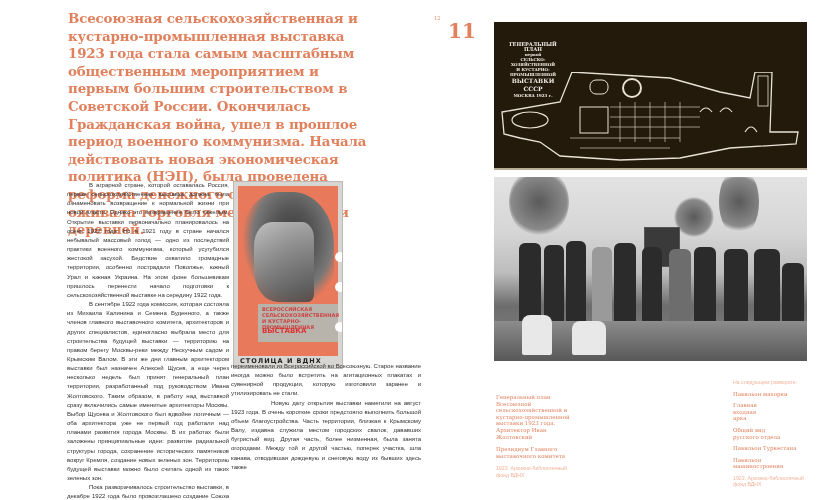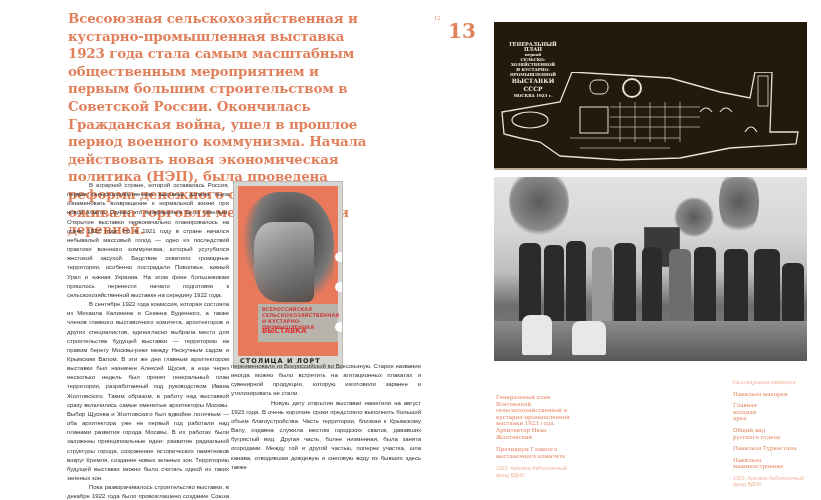--- a/index.html
+++ b/index.html
@@ -91,21 +91,21 @@
     position:absolute; left:733px; top:379px; width:84px;
     font-family:"DejaVu Serif", serif; font-size:5.5px; line-height:6.6px; color:#e0805c;
   }
   .cap2 .head-line { font-family:"Liberation Sans", sans-serif; font-size:5.2px; color:#f0b49c; margin:0 0 5px 0; }
   .cap2 p { margin:0 0 5px 0; }
 </style>
 </head>
 <body>
 
 <div class="pagenum-small">12</div>
-<div class="pagenum-big">13</div>
+<div class="pagenum-big">11</div>
 
 <div class="headline">
   <p>Всесоюзная сельскохозяйственная и кустарно-промышленная выставка 1923 года стала самым масштабным общественным мероприятием и первым большим строительством в Советской России. Окончилась Гражданская война, ушел в прошлое период военного коммунизма. Начала действовать новая экономическая политика (НЭП), была проведена реформа денежного обращения, оживала торговля между городом и деревней.</p>
 </div>
 
 <div class="col1">
   <p>В аграрной стране, которой оставалась Россия, первая сельскохозяйственная выставка должна была ознаменовать возвращение к нормальной жизни при новой власти. Однако это возвращение было тяжелым. Открытие выставки первоначально планировалось на осень 1922 года. Но в 1921 году в стране начался небывалый массовый голод — одно из последствий практики военного коммунизма, который усугубился жестокой засухой. Бедствие охватило громадные территории, особенно пострадали Поволжье, южный Урал и южная Украина. На этом фоне большевикам пришлось перенести начало подготовки к сельскохозяйственной выставке на середину 1922 года.</p>
   <p>В сентябре 1922 года комиссия, которая состояла из Михаила Калинина и Семена Буденного, а также членов главного выставочного комитета, архитекторов и других специалистов, единогласно выбрала место для строительства будущей выставки — территорию на правом берегу Москвы-реки между Нескучным садом и Крымским Валом. В эти же дни главным архитектором выставки был назначен Алексей Щусев, а еще через несколько недель был принят генеральный план территории, разработанный под руководством Ивана Жолтовского. Таким образом, в работу над выставкой сразу включились самые именитые архитекторы Москвы. Выбор Щусева и Жолтовского был вдвойне логичным — оба архитектора уже не первый год работали над планами развития города Москвы. В их работах были заложены принципиальные идеи: развитие радиальной структуры города, сохранение исторических памятников вокруг Кремля, создание новых зеленых зон. Территорию будущей выставки можно было считать одной из таких зеленых зон.</p>
   <p>Пока разворачивалось строительство выставки, в декабре 1922 года было провозглашено создание Союза Советских Социалистических Республик (СССР). Поэтому еще не открытую выставку</p>
 </div>
@@ -114,21 +114,21 @@
   <div class="bg"></div>
   <div class="figure"></div>
   <div class="figure2"></div>
   <div class="panel"></div>
   <div class="ptitle">
     <div>ВСЕРОССИЙСКАЯ</div>
     <div>СЕЛЬСКОХОЗЯЙСТВЕННАЯ</div>
     <div>И КУСТАРНО-ПРОМЫШЛЕННАЯ</div>
   </div>
   <div class="pbig">ВЫСТАВКА</div>
-  <div class="pbottom">СТОЛИЦА И ЛОРТ</div>
+  <div class="pbottom">СТОЛИЦА И ВДНХ</div>
   <div class="notch" style="top:70px;"></div>
   <div class="notch" style="top:100px;"></div>
   <div class="notch" style="top:140px;"></div>
 </div>
 
 <div class="col2">
   <p class="noindent">переименовали из Всероссийской во Всесоюзную. Старое название иногда можно было встретить на агитационных плакатах и сувенирной продукции, которую изготовили заранее и утилизировать не стали.</p>
   <p class="indent-big">Новую дату открытия выставки наметили на август 1923 года. В очень короткие сроки предстояло выполнить большой объем благоустройства. Часть территории, близкая к Крымскому Валу, издавна служила местом городских свалок, дававших бугристый вид. Другая часть, более низменная, была занята огородами. Между той и другой частью, поперек участка, шла канава, отводившая дождевую и снеговую воду из бывших здесь также</p>
 </div>
 

